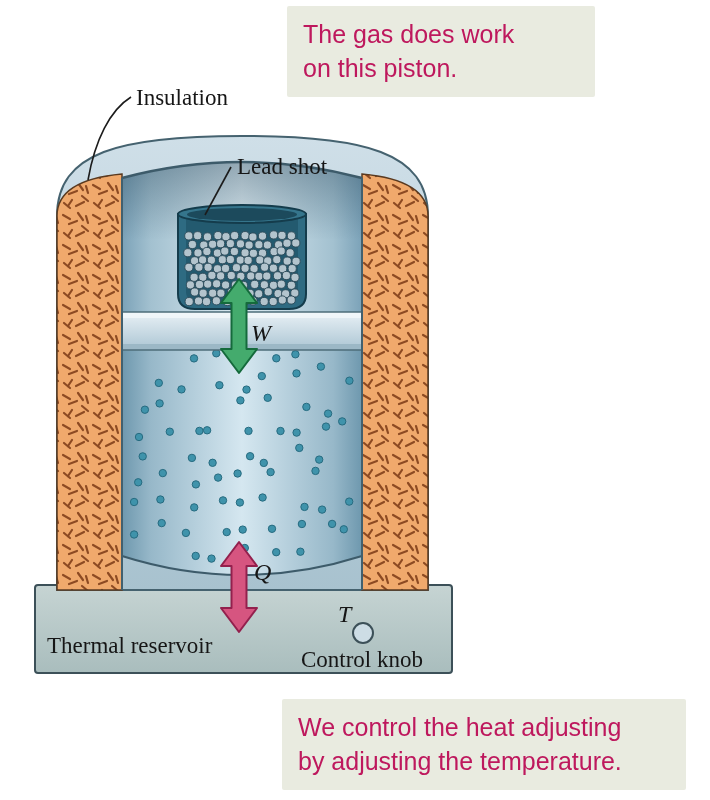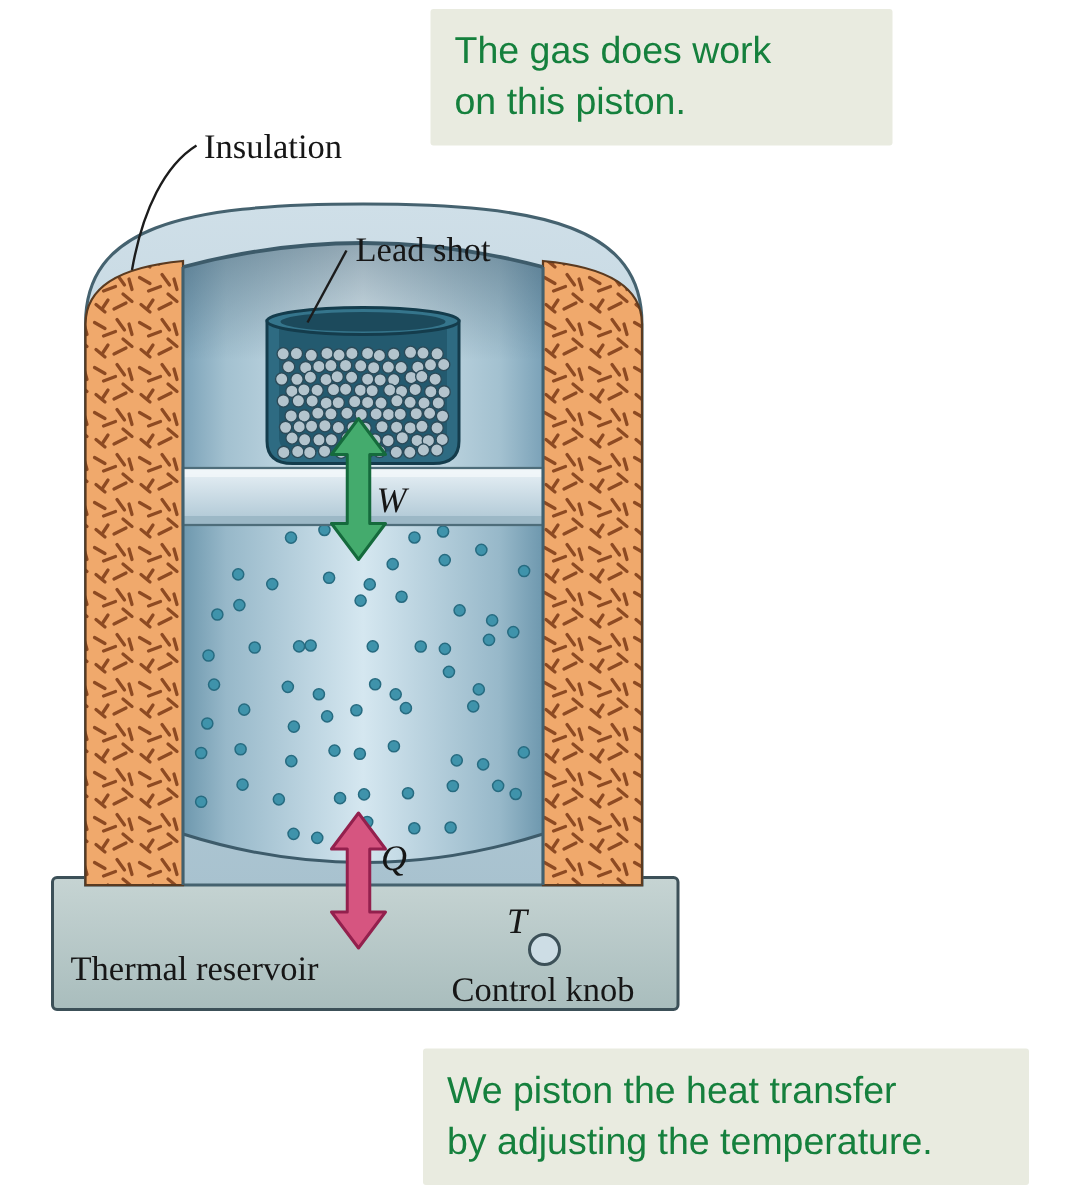--- a/index.html
+++ b/index.html
@@ -1,19 +1,19 @@
 <!DOCTYPE html>
 <html><head>
 <meta charset="utf-8">
 <style>
   html,body{margin:0;padding:0;background:#ffffff;}
   .stage{position:relative;width:710px;height:800px;background:#ffffff;overflow:hidden;
          font-family:"Liberation Sans",sans-serif;}
   .stage svg{position:absolute;left:0;top:0;}
-  .callout{position:absolute;background:#e9ebe0;color:#15803d;
+  .callout{position:absolute;background:#e9ebe0;color:#be185d;
            font-family:"Liberation Sans",sans-serif;font-size:25px;line-height:1.34;
            padding:12px 16px;white-space:pre-line;border-radius:2px;}
   .callout-top{left:287px;top:6px;width:276px;}
   .callout-bottom{left:282px;top:699px;width:372px;}
   .lbl{font-family:"Liberation Serif",serif;font-size:23px;fill:#161616;}
   .sym{font-family:"Liberation Serif",serif;font-style:italic;font-size:24px;fill:#161616;}
 </style>
 </head>
 <body>
 
@@ -292,15 +292,15 @@
     <text x="237" y="174" class="lbl">Lead shot</text>
     <text x="251" y="341" class="sym">W</text>
     <text x="254" y="580" class="sym">Q</text>
     <text x="338" y="622" class="sym">T</text>
     <text x="47" y="653" class="lbl">Thermal reservoir</text>
     <text x="362" y="667" class="lbl" text-anchor="middle">Control knob</text>
   </svg>
 
   <div class="callout callout-top">The gas does work
 on this piston.</div>
-  <div class="callout callout-bottom">We piston the heat transfer
+  <div class="callout callout-bottom">We control the heat adjusting
 by adjusting the temperature.</div>
 </div>
 
 </body></html>

